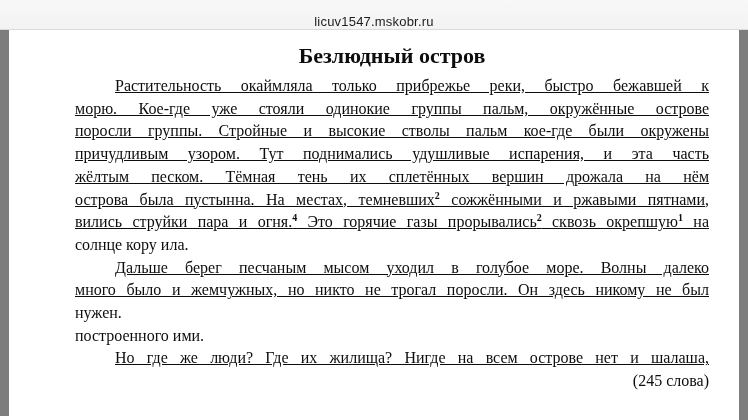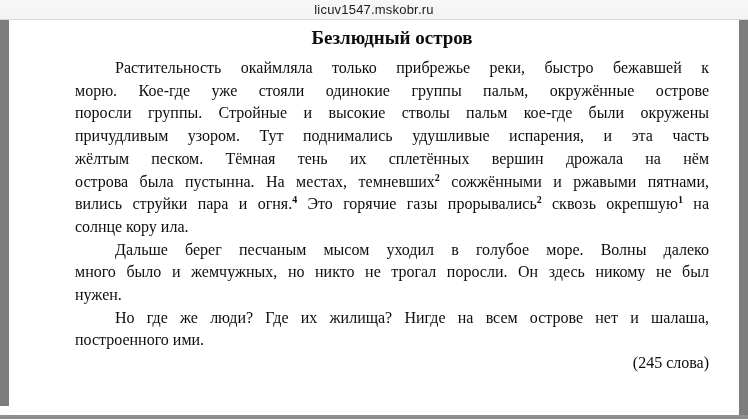--- a/index.html
+++ b/index.html
@@ -7,25 +7,25 @@
     padding: 0;
     width: 748px;
     height: 420px;
     overflow: hidden;
     background: #ffffff;
   }
 
   
   .titlebar {
     box-sizing: border-box;
-    height: 20px;
+    height: 30px;
     background: linear-gradient(#f8f8f8, #f3f3f4);
     border-bottom: 1px solid #dadada;
     display: flex;
-    align-items: center;
+    align-items: flex-end;
     justify-content: center;
   }
   .titlebar .url {
     font-family: "Liberation Sans", "DejaVu Sans", sans-serif;
     font-size: 13px;
     color: #1c1c1c;
     letter-spacing: 0.2px;
   }
 
   
@@ -59,32 +59,33 @@
     left: 9px; right: 9px; top: 0; bottom: 4px;
     background: #ffffff;
     box-sizing: border-box;
     padding: 3px 30px 0 66px;
     font-family: "Liberation Serif", "DejaVu Serif", serif;
     color: #0d0d0d;
   }
   .doc-title {
     text-align: center;
     font-weight: 700;
-    font-size: 19px;
+    font-size: 22px;
     line-height: 21px;
-    margin: 4px 0 9px 0;
+    margin: 12px 0 9px 0;
   }
   .line {
     font-size: 16px;
     line-height: 22.7px;
     white-space: normal;
   }
   .line.fill {
     text-align: justify;
     text-align-last: justify;
+    text-decoration: underline;
   }
   .line.indent {
     text-indent: 40px;
   }
   .line sup, .page sup {
     font-weight: 700;
     font-size: 10px;
     line-height: 0;
   }
   .word-count {
@@ -113,22 +114,22 @@
           <div class="line fill">острова была пустынна. На местах, темневших<sup>2</sup> сожжёнными и ржавыми пятнами,</div>
           <div class="line fill">вились струйки пара и огня.<sup>4</sup> Это горячие газы прорывались<sup>2</sup> сквозь окрепшую<sup>1</sup> на</div>
           <div class="line">солнце кору ила.</div>
         </div>
         <div>
           <div class="line indent fill">Дальше берег песчаным мысом уходил в голубое море. Волны далеко</div>
           <div class="line fill">много было и жемчужных, но никто не трогал поросли. Он здесь никому не был</div>
           <div class="line">нужен.</div>
         </div>
         <div>
+          <div class="line">построенного ими.</div>
           <div class="line indent fill">Но где же люди? Где их жилища? Нигде на всем острове нет и шалаша,</div>
-          <div class="line">построенного ими.</div>
         </div>
       </div>
     <div class="word-count">(245 слова)</div>
   </div>
   <div class="strip-left"></div>
   <div class="strip-right"></div>
   <div class="strip-bottom"></div>
 </div>
 
 </body></html>

